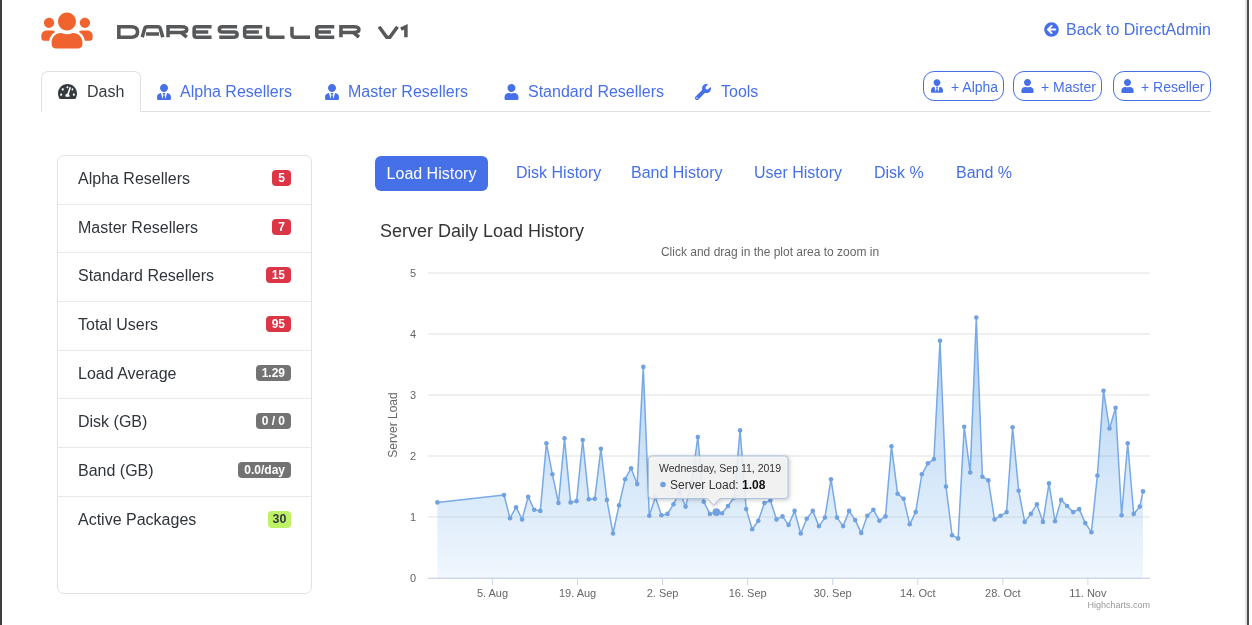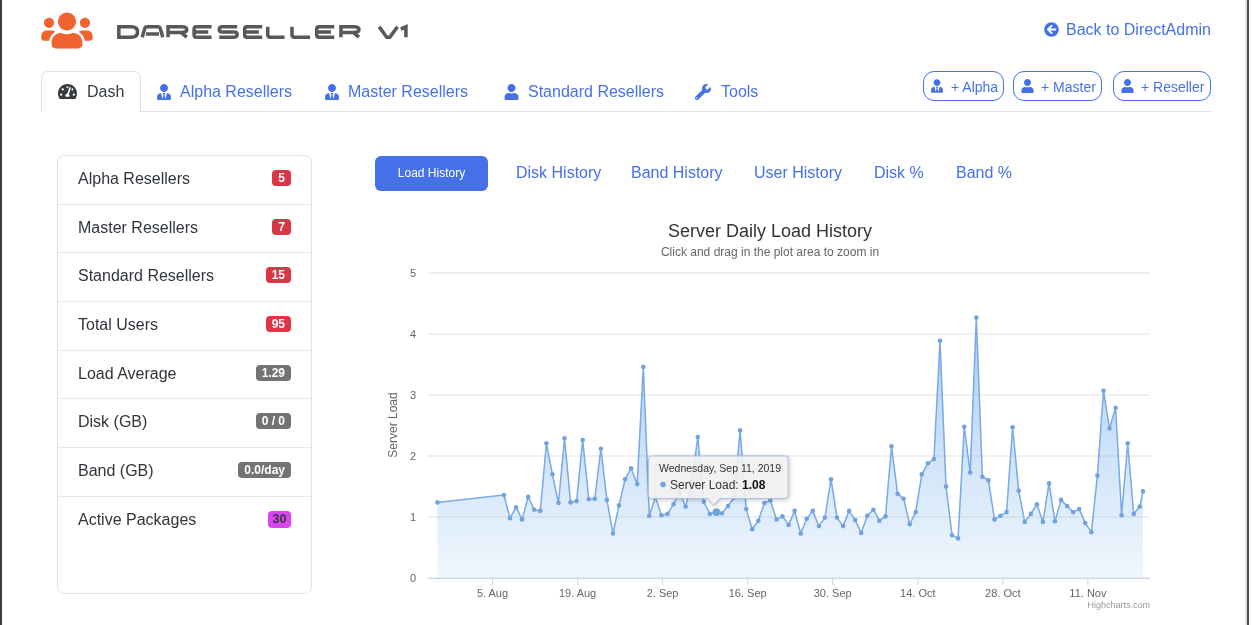--- a/index.html
+++ b/index.html
@@ -13,24 +13,24 @@
 .tab-active { position:absolute; left:41px; top:71px; width:100px; height:41px; background:#fff; border:1px solid #dee2e6; border-bottom:none; border-radius:7px 7px 0 0; }
 .navtxt { position:absolute; top:83px; font-size:16px; color:#4670e8; white-space:nowrap; }
 .btn { position:absolute; top:71px; height:30px; border:1px solid #4670e8; border-radius:11px; color:#4670e8; font-size:14px; white-space:nowrap; }
 .card { position:absolute; left:57px; top:155px; width:255px; height:439px; border:1px solid #dfe3e8; border-radius:7px; }
 .item { position:relative; height:48.7px; border-bottom:1px solid #e6eaee; }
 .item:last-child { border-bottom:none; }
 .item span.lbl { position:absolute; left:20px; top:14px; font-size:16px; color:#2f353b; }
 .badge { position:absolute; right:20px; top:14px; font-size:12px; font-weight:bold; color:#fff; border-radius:4px; padding:2px 6px; line-height:12px; }
 .bd { background:#dc3545; }
 .bs { background:#737373; }
-.bw { background:#d946ef; color:#343a40; }
-.pill { position:absolute; left:375px; top:156px; width:113px; height:35px; background:#4670e8; color:#fff; border-radius:6px; font-size:12px; text-align:center; line-height:35px; }
+.bw { background:#bef264; color:#343a40; }
+.pill { position:absolute; left:375px; top:156px; width:113px; height:35px; background:#4670e8; color:#fff; border-radius:6px; font-size:16px; text-align:center; line-height:35px; }
 .plink { position:absolute; top:164px; font-size:16px; color:#4670e8; }
-.ctitle { position:absolute; left:380px; top:221px; width:780px; text-align:center; font-size:18px; color:#333333; }
+.ctitle { position:absolute; left:380px; top:221px; width:780px; text-align:left; font-size:18px; color:#333333; }
 .csub { position:absolute; left:380px; top:245px; width:780px; text-align:center; font-size:12px; color:#666666; }
 </style>
 </head>
 <body>
 <div class="edge"></div>
 <div style="position:absolute;left:1246.5px;top:0;width:2.5px;height:625px;background:#4e4e4e;box-shadow:-1.5px 0 1.5px rgba(0,0,0,0.18);"></div>
 
 <div class="abs" style="left:41px;top:10px;"><svg width="52" height="41" viewBox="0 0 640 512" style="">
       <path d="M96 224c35.3 0 64-28.7 64-64s-28.7-64-64-64-64 28.7-64 64 28.7 64 64 64zm448 0c35.3 0 64-28.7 64-64s-28.7-64-64-64-64 28.7-64 64 28.7 64 64 64zm32 32h-64c-17.6 0-33.5 7.1-45.1 18.6 40.3 22.1 68.9 62 75.1 109.4h66c17.7 0 32-14.3 32-32v-32c0-35.3-28.7-64-64-64zm-256 0c61.9 0 112-50.1 112-112S381.9 32 320 32 208 82.1 208 144s50.1 112 112 112zm76.8 32h-8.3c-20.8 10-43.9 16-68.5 16s-47.6-6-68.5-16h-8.3C179.6 288 128 339.6 128 403.2V432c0 26.5 21.5 48 48 48h288c26.5 0 48-21.5 48-48v-28.8c0-63.6-51.6-115.2-115.2-115.2zm-223.7-13.4C161.5 263.1 145.6 256 128 256H64c-35.3 0-64 28.7-64 64v32c0 17.7 14.3 32 32 32h65.9c6.3-47.4 34.9-87.3 75.2-109.4z" fill="#f0622e"></path>
     </svg></div>

